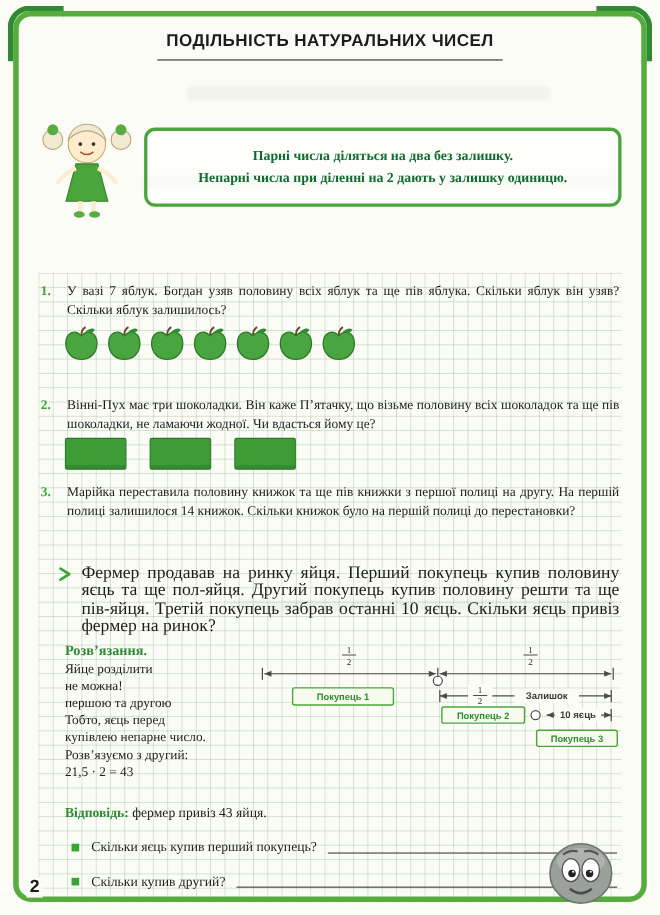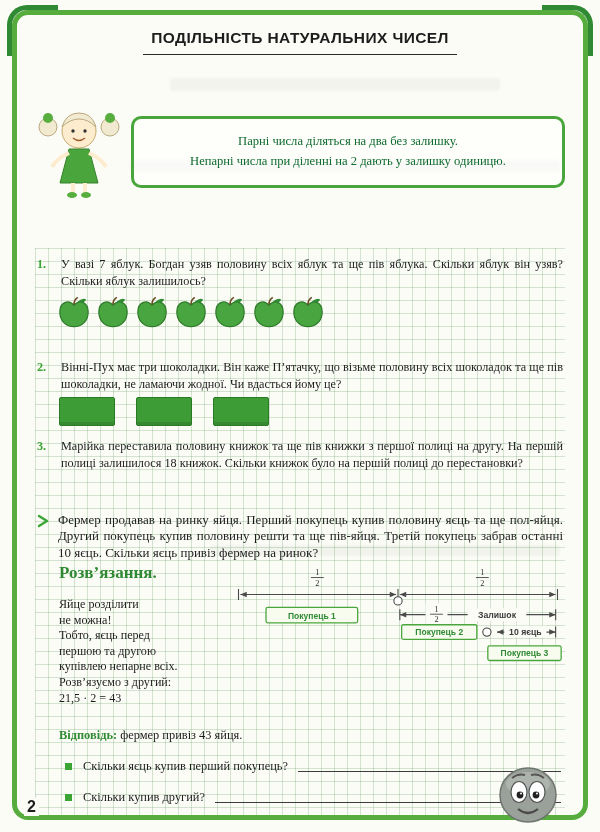--- a/index.html
+++ b/index.html
@@ -21,48 +21,48 @@
   .bleed.b3 { top:545px; left:210px; width:350px; height:11px; }
 
   .title-wrap { text-align:center; }
   .page-title { display:inline-block; font-family:"Liberation Sans", sans-serif; font-weight:bold;
                 font-size:15.5px; letter-spacing:.4px; color:#1c1c1c;
                 border-bottom:1.6px solid #2b2b2b; padding:0 8px 7px; }
 
   .header-row { display:flex; align-items:center; gap:8px; margin-top:9px; }
   .girl { flex:0 0 88px; display:flex; justify-content:center; }
   .info-box { flex:1; border:3px solid #4aa63c; border-radius:10px; padding:13px 10px;
-              text-align:center; color:#0f6b2f; font-weight:normal; font-size:12.6px;
+              text-align:center; color:#0f6b2f; font-weight:bold; font-size:12.6px;
               line-height:1.55; background:rgba(255,255,255,.55); }
 
   .grid-zone { flex:1; margin-top:8px; overflow:hidden; padding-top:6px;
       background-image:
         linear-gradient(to right, rgba(106,158,106,.28) 1px, transparent 1px),
         linear-gradient(to bottom, rgba(106,158,106,.28) 1px, transparent 1px);
       background-size:13px 13px; }
 
   .problem { display:flex; gap:7px; margin:2px 2px 0; font-size:12.2px; line-height:16.6px;
              text-align:justify; color:#1d1d1d; }
   .pnum { flex:0 0 17px; font-weight:bold; color:#3aa534; }
   .ptext { flex:1; }
 
   .apples { display:flex; gap:5px; margin:6px 0 0 22px; }
   .chocolates { display:flex; gap:21px; margin:5px 0 0 24px; }
   .bar { width:54px; height:27px; background:#3e9c37; border:1px solid #2a7a26;
          border-radius:2px; box-shadow:inset 0 -3px 0 rgba(0,0,0,.12); }
 
   .sp24 { height:24px; } .sp10 { height:10px; } .sp40 { height:40px; }
 
-  .farmer { display:flex; gap:7px; margin:0 2px 0; font-size:13px; line-height:16.6px;
-            text-align:justify; color:#1d1d1d; }
+  .farmer { display:flex; gap:7px; margin:0 2px 0; font-size:16px; line-height:16.6px;
+            text-align:justify; color:#1d1d1d;padding-left:16px; }
   .farrow { flex:0 0 14px; padding-top:2px; }
 
   .sol-row { display:flex; margin:4px 0 0 24px; }
   .sol-left { flex:0 0 170px; font-size:12.1px; line-height:15.6px; color:#1d1d1d; }
-  .sol-heading { color:#2f8a33; font-weight:bold; font-size:17px; margin-bottom:16px; }
+  .sol-heading { color:#2f8a33; font-weight:bold; font-size:13px; margin-bottom:2px; }
   .diagram { flex:1; padding:2px 2px 0 4px; }
   .diagram svg { width:100%; height:auto; display:block; }
   .dg-frac  { font-size:9px;  fill:#2e2e2e; font-family:"Liberation Serif", serif; }
   .dg-box-t { font-size:9.3px; font-weight:bold; fill:#2f8a33; font-family:"Liberation Sans", sans-serif; }
   .dg-dark  { font-size:9.5px; font-weight:bold; fill:#3a3a3a; font-family:"Liberation Sans", sans-serif; }
 
   .answer-row { margin:22px 2px 0 24px; font-size:12.4px; color:#1d1d1d; }
   .answer-label { color:#2f8a33; font-weight:bold; }
 
   .q-row { display:flex; align-items:baseline; margin:16px 4px 0 30px; font-size:12.4px; color:#1d1d1d;text-align:center; }
@@ -174,42 +174,42 @@
       <div class="chocolates">
         <div class="bar"></div>
         <div class="bar"></div>
         <div class="bar"></div>
       </div>
 
       <div class="sp10"></div>
 
       <div class="problem">
         <div class="pnum">3.</div>
-        <div class="ptext">Марійка переставила половину книжок та ще пів книжки з першої полиці на другу. На першій полиці залишилося 18 книжок. Скільки книжок було на першій полиці до перестановки?</div>
+        <div class="ptext">Марійка переставила половину книжок та ще пів книжки з першої полиці на другу. На першій полиці залишилося 14 книжок. Скільки книжок було на першій полиці до перестановки?</div>
       </div>
 
       <div class="sp40"></div>
 
       <div class="farmer">
         <div class="farrow">
           <svg width="12" height="14" viewBox="0 0 12 14">
               <path d="M2 2 L10 7 L2 12" fill="none" stroke="#3aa534" stroke-width="2.4" stroke-linecap="round" stroke-linejoin="round"></path>
             </svg>
         </div>
         <div class="ptext">Фермер продавав на ринку яйця. Перший покупець купив половину яєць та ще пол-яйця. Другий покупець купив половину решти та ще пів-яйця. Третій покупець забрав останні 10 яєць. Скільки яєць привіз фермер на ринок?</div>
       </div>
 
       <div class="sol-row">
         <div class="sol-left">
           <div class="sol-heading">Розв’язання.</div>
           <div>Яйце розділити</div>
           <div>не можна!</div>
+          <div>першою та другою</div>
           <div>Тобто, яєць перед</div>
-          <div>першою та другою</div>
-          <div>купівлею непарне всіх.</div>
+          <div>купівлею непарне число.</div>
           <div>Розв’язуємо з другий:</div>
           <div>21,5 · 2 = 43</div>
         </div>
 
         <div class="diagram">
           <svg viewBox="0 0 360 104">
 
             <text class="dg-frac" x="92" y="9" text-anchor="middle">1</text>
             <line x1="85" y1="11.5" x2="99" y2="11.5" stroke="#4a4a4a" stroke-width="1"></line>
             <text class="dg-frac" x="92" y="21" text-anchor="middle">2</text>

